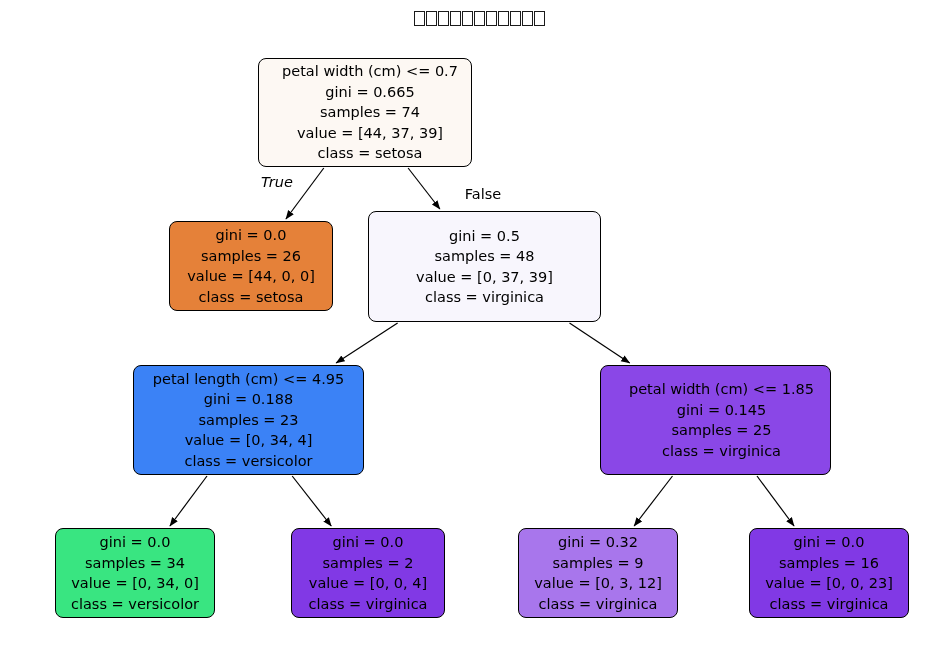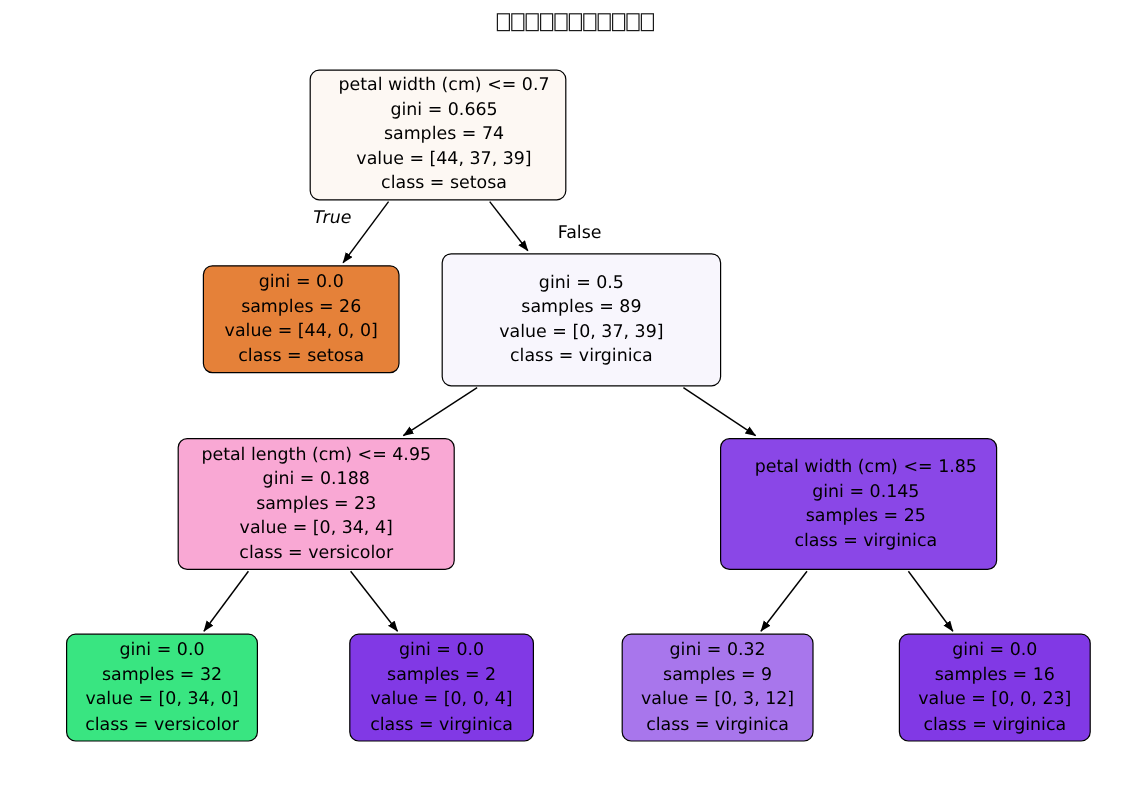--- a/index.html
+++ b/index.html
@@ -98,40 +98,40 @@
         <div>class = setosa</div>
       </div>
       <div class="node" style="left: 169px; top: 221px; width: 164px; height: 90px; background: rgb(229, 129, 57);">
         <div>gini = 0.0</div>
         <div>samples = 26</div>
         <div>value = [44, 0, 0]</div>
         <div>class = setosa</div>
       </div>
       <div class="node" style="left: 368px; top: 211px; width: 233px; height: 111px; background: rgb(248, 246, 253);">
         <div>gini = 0.5</div>
-        <div>samples = 89</div>
+        <div>samples = 48</div>
         <div>value = [0, 37, 39]</div>
         <div>class = virginica</div>
       </div>
-      <div class="node" style="left: 148px; top: 365px; width: 231px; height: 110px; background: #f9a8d4;">
+      <div class="node" style="left: 133px; top: 365px; width: 231px; height: 110px; background: #3b82f6;">
         <div>petal length (cm) &lt;= 4.95</div>
         <div>gini = 0.188</div>
         <div>samples = 23</div>
         <div>value = [0, 34, 4]</div>
         <div>class = versicolor</div>
       </div>
       <div class="node" style="left: 600px; top: 365px; width: 231px; height: 110px; background: rgb(138, 71, 231); padding-left: 12px;">
         <div>petal width (cm) &lt;= 1.85</div>
         <div>gini = 0.145</div>
         <div>samples = 25</div>
         <div>class = virginica</div>
       </div>
       <div class="node" style="left: 55px; top: 528px; width: 160px; height: 90px; background: rgb(57, 229, 129);">
         <div>gini = 0.0</div>
-        <div>samples = 32</div>
+        <div>samples = 34</div>
         <div>value = [0, 34, 0]</div>
         <div>class = versicolor</div>
       </div>
       <div class="node" style="left: 291px; top: 528px; width: 154px; height: 90px; background: rgb(129, 57, 229);">
         <div>gini = 0.0</div>
         <div>samples = 2</div>
         <div>value = [0, 0, 4]</div>
         <div>class = virginica</div>
       </div>
       <div class="node" style="left: 518px; top: 528px; width: 160px; height: 90px; background: rgb(168, 118, 236);">

